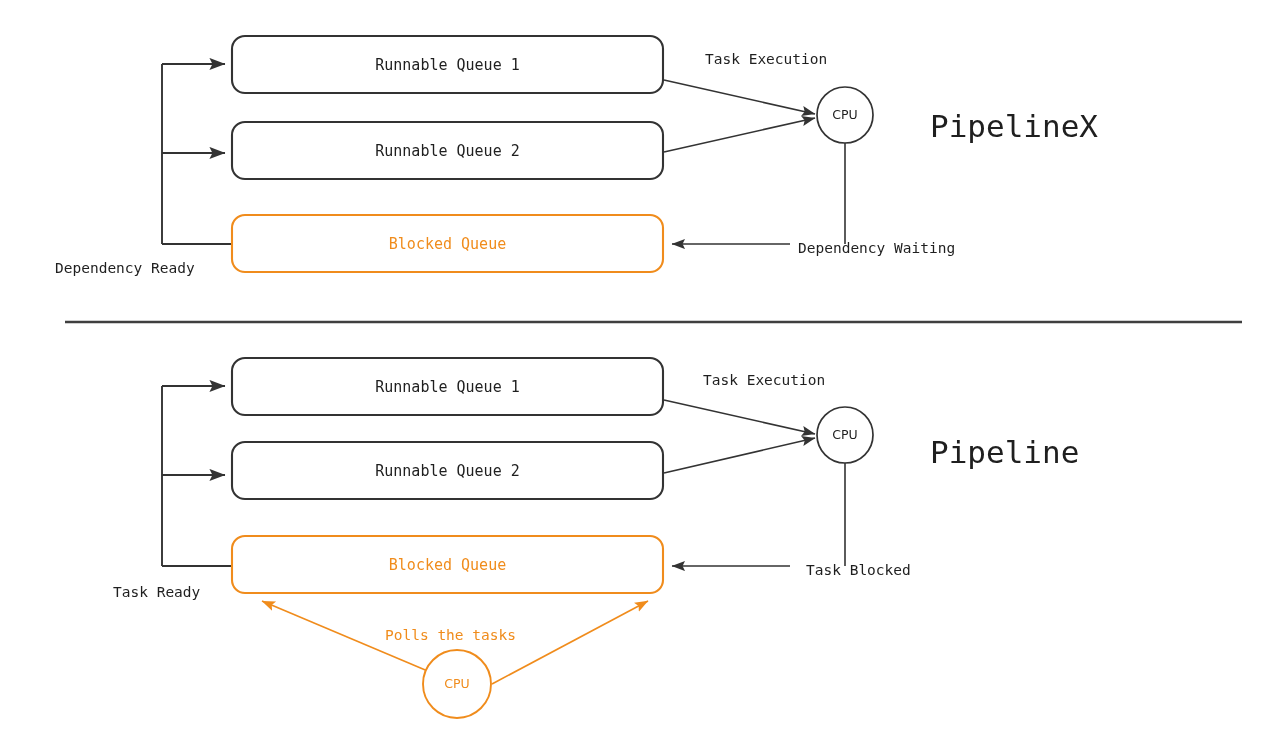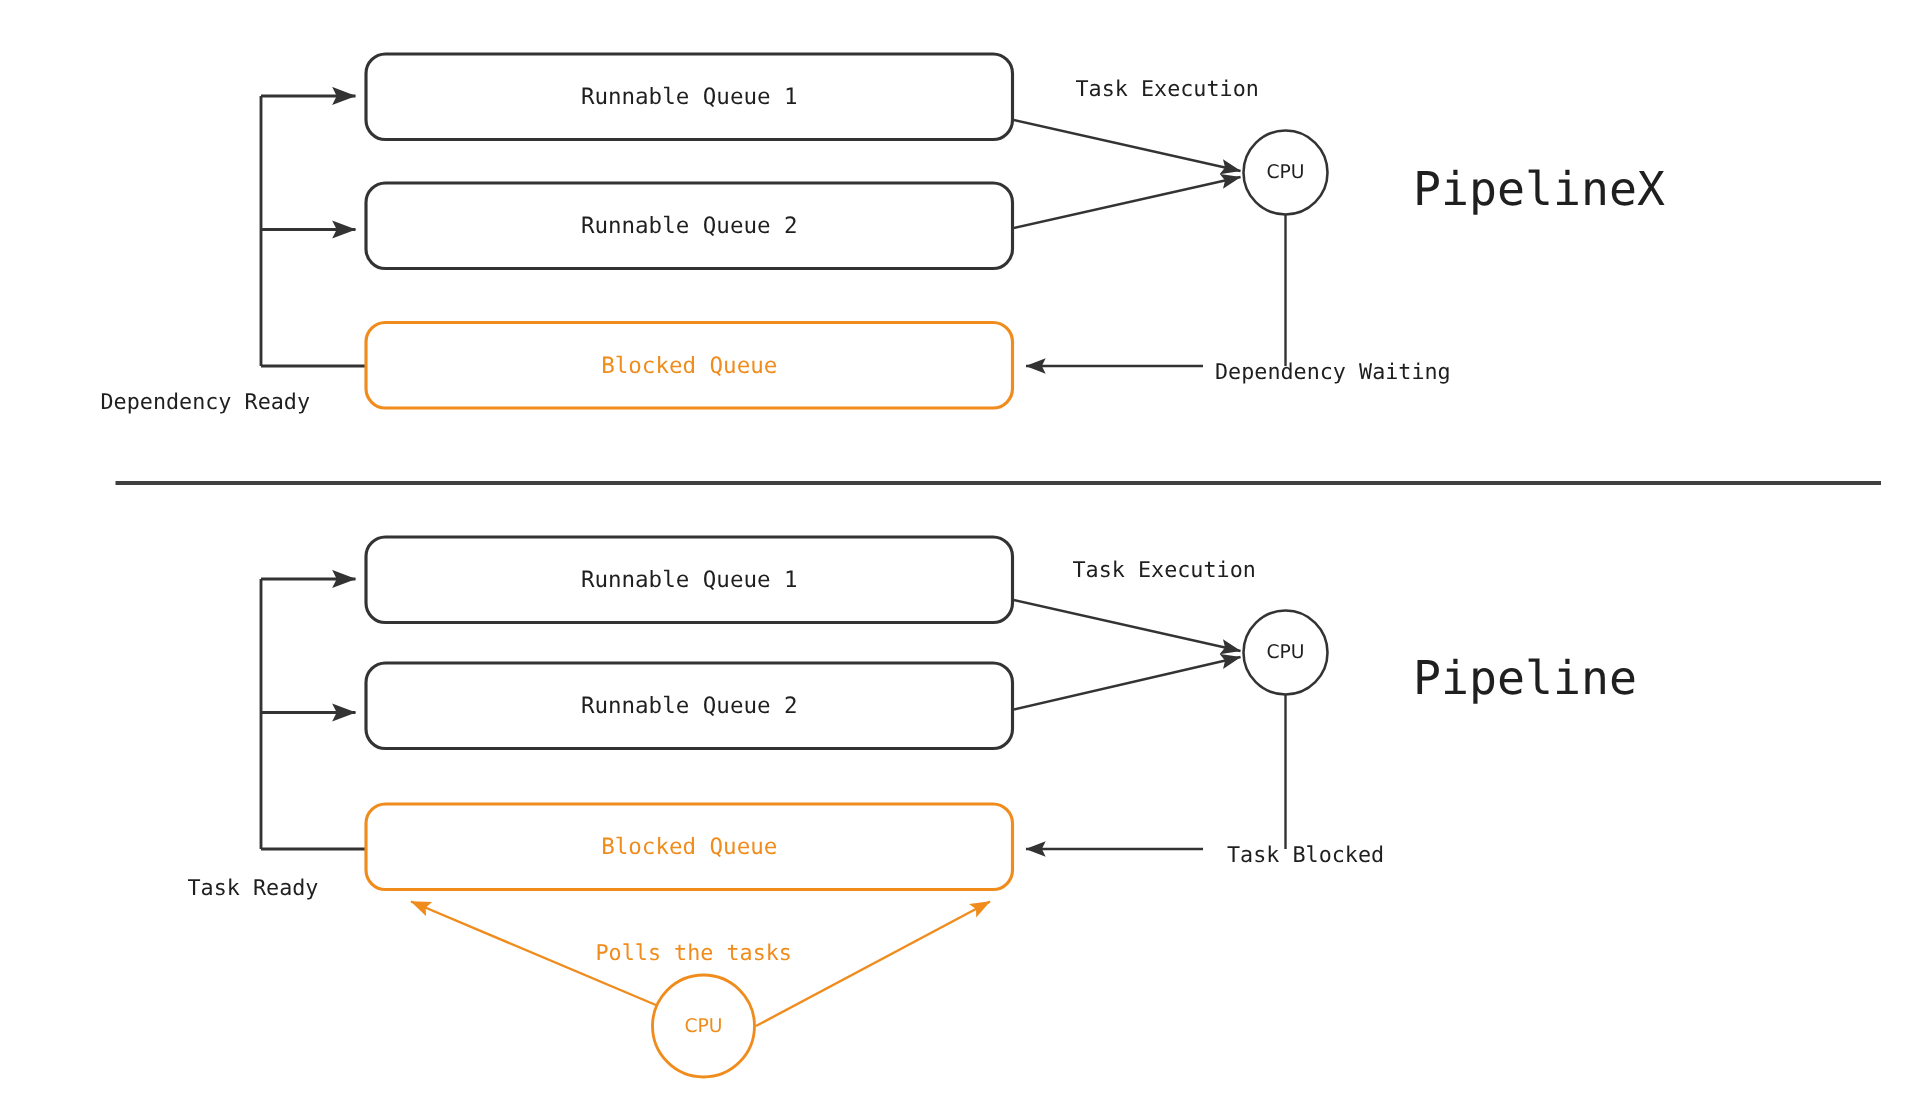--- a/index.html
+++ b/index.html
@@ -11,21 +11,20 @@
     width: 1280px;
     height: 740px;
     font-family: "DejaVu Sans Mono", "Liberation Mono", monospace;
     overflow: hidden;
   }
   #diagram-root {
     position: relative;
     width: 1137px;
     height: 740px;
     background: #ffffff;
-    margin-left: 12px;
   }
   svg.canvas {
     position: absolute;
     left: 0;
     top: 0;
     width: 1280px;
     height: 740px;
   }
   .qbox-label {
     font-family: "DejaVu Sans Mono", "Liberation Mono", monospace;

